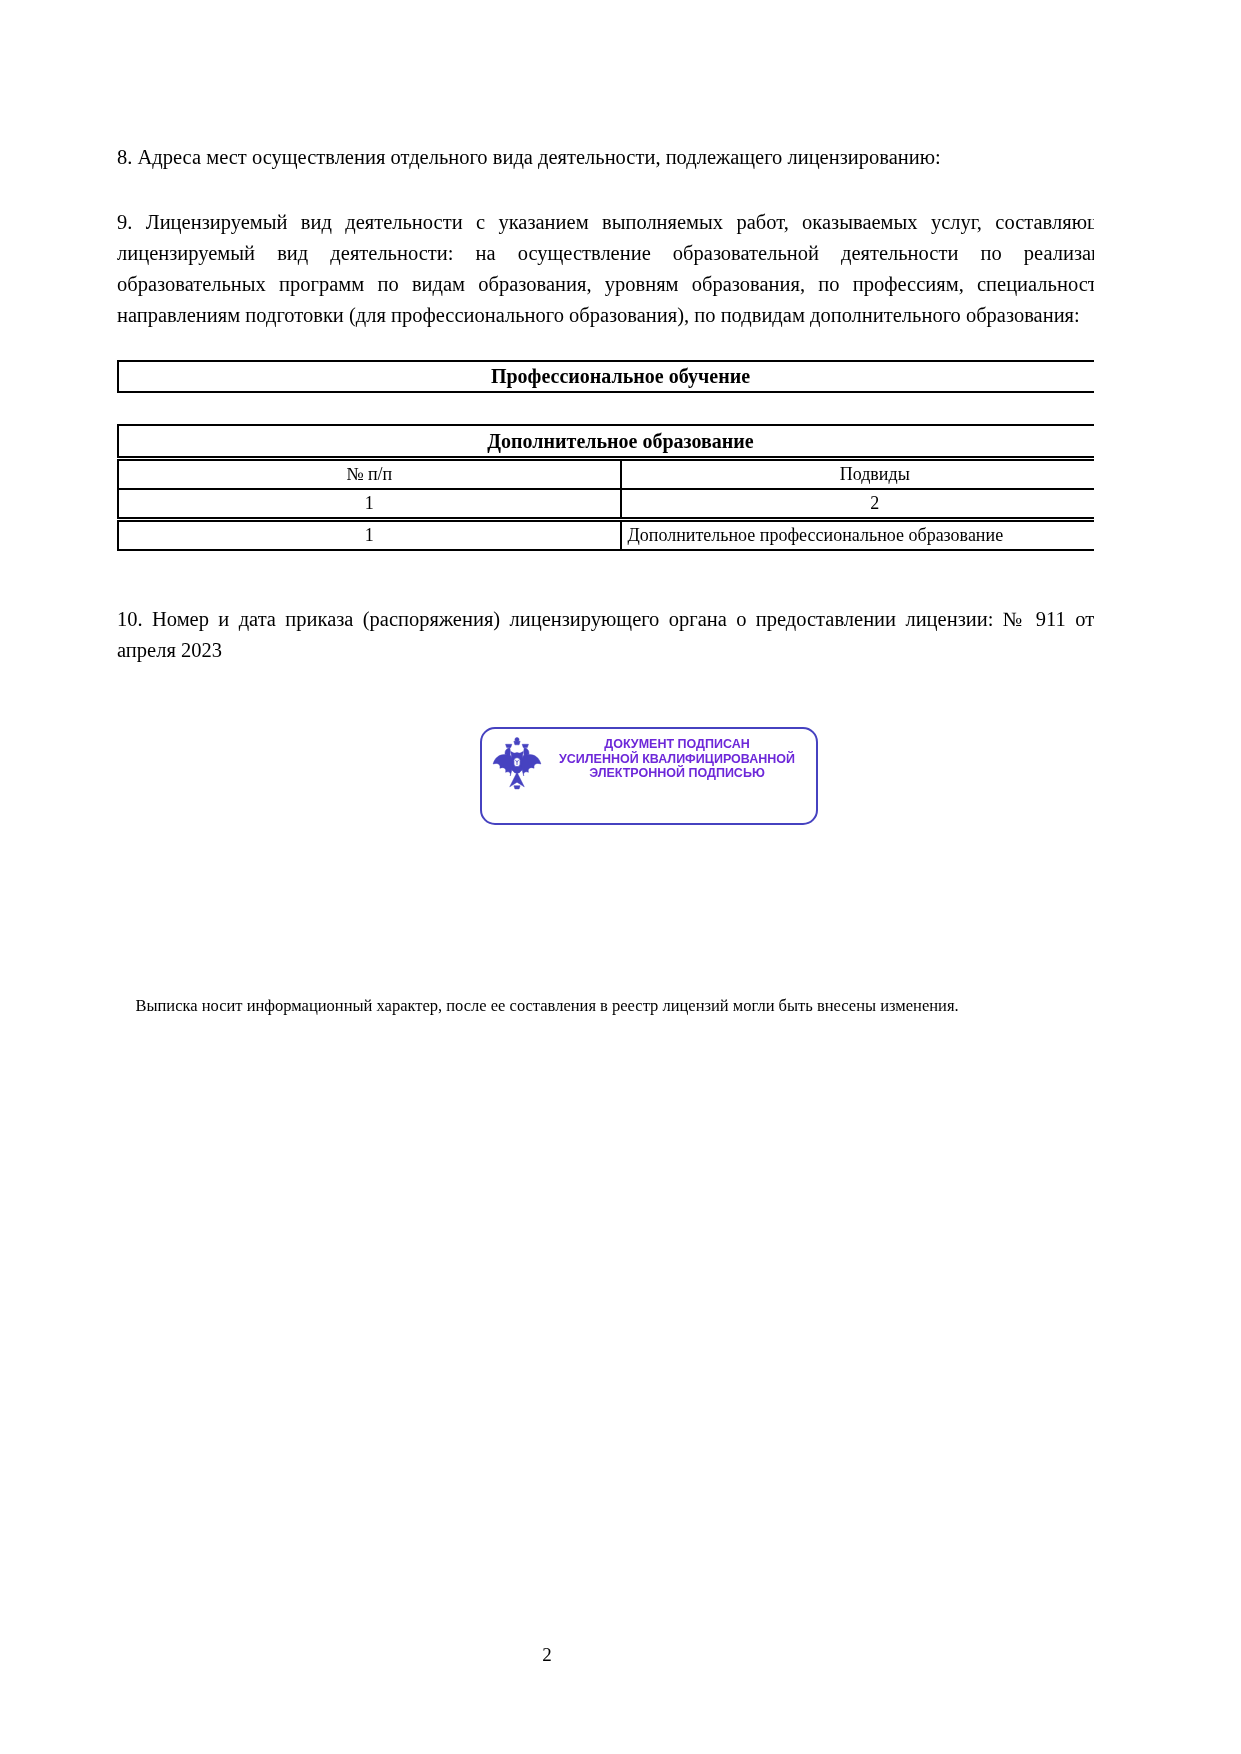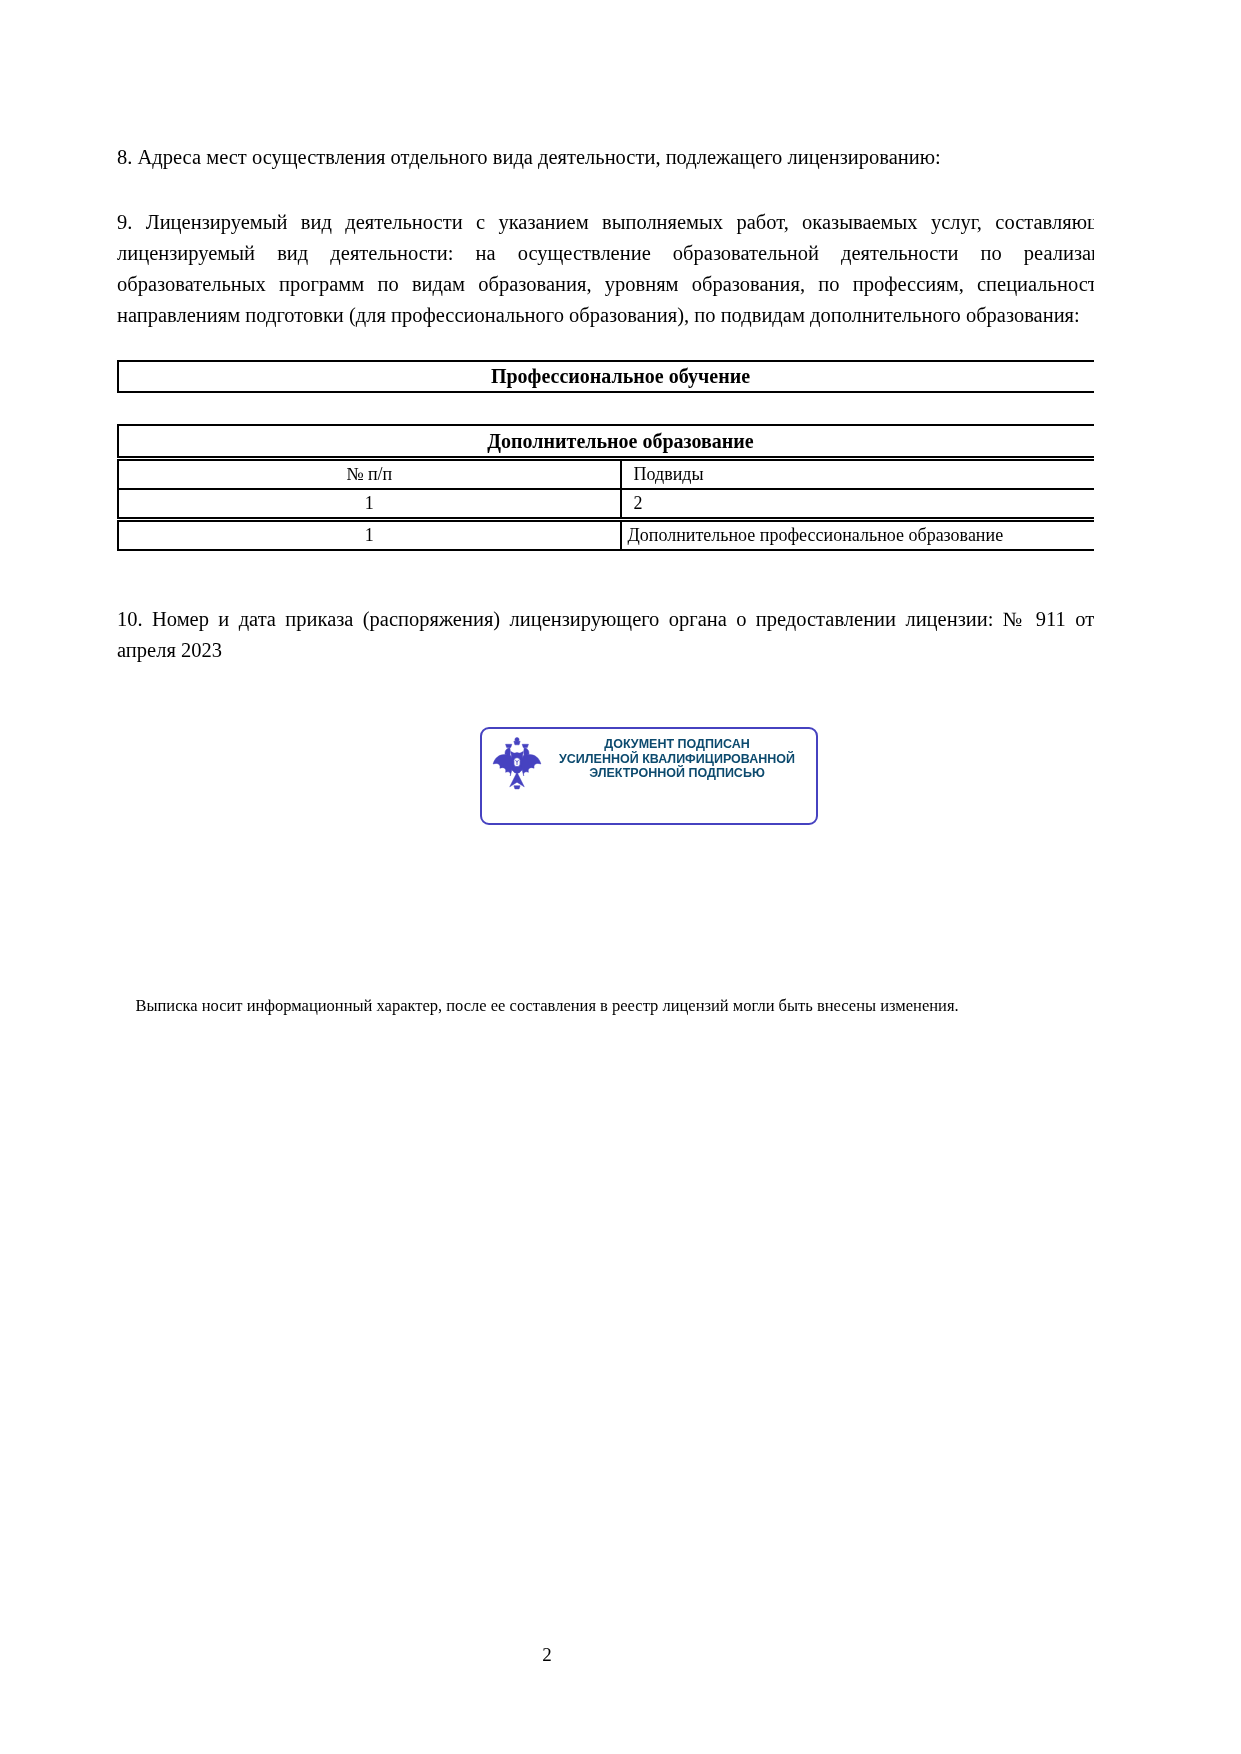--- a/index.html
+++ b/index.html
@@ -16,26 +16,26 @@
     font-size:20.5px;line-height:31px;
   }
   .just{text-align:justify;}
   table{border-collapse:collapse;table-layout:fixed;}
   .doc-table{position:absolute;left:117px;width:1007px;}
   .doc-table td{border:2px solid #000;padding:0 6px;font-size:18px;vertical-align:middle;}
   .t1 td{font-size:20px;font-weight:bold;text-align:center;height:29px;}
   .t2 .title-cell{font-size:20px;font-weight:bold;text-align:center;height:30px;margin-top:14px;}
   .t2 .c-num{width:107px;text-align:center;}
   .t2 td{height:27px;}
-  .t2 .center{text-align:left;padding-left:12px;}
+  .t2 .center{text-align:center;padding-left:12px;}
   .t2 .dbl{border-top:5px double #000;margin-top:10px;}
   .stamp{
     position:absolute;left:480px;top:727px;width:338px;height:98px;
-    border:2px solid #4642c0;border-radius:9px;
-    color:#0c4a6e;font-family:"Liberation Sans", sans-serif;
+    border:2px solid #4642c0;border-radius:15px;
+    color:#6d28d9;font-family:"Liberation Sans", sans-serif;
     box-sizing:border-box;
   }
   .stamp-emblem{position:absolute;left:9px;top:7px;width:52px;height:56px;}
   .stamp-title{
     position:absolute;left:62px;right:6px;top:8px;
     text-align:center;font-weight:bold;font-size:12.5px;line-height:14.5px;
   }
   .stamp-details{
     position:absolute;left:12px;right:6px;top:61px;
     font-size:8.6px;line-height:11.5px;font-weight:bold;

